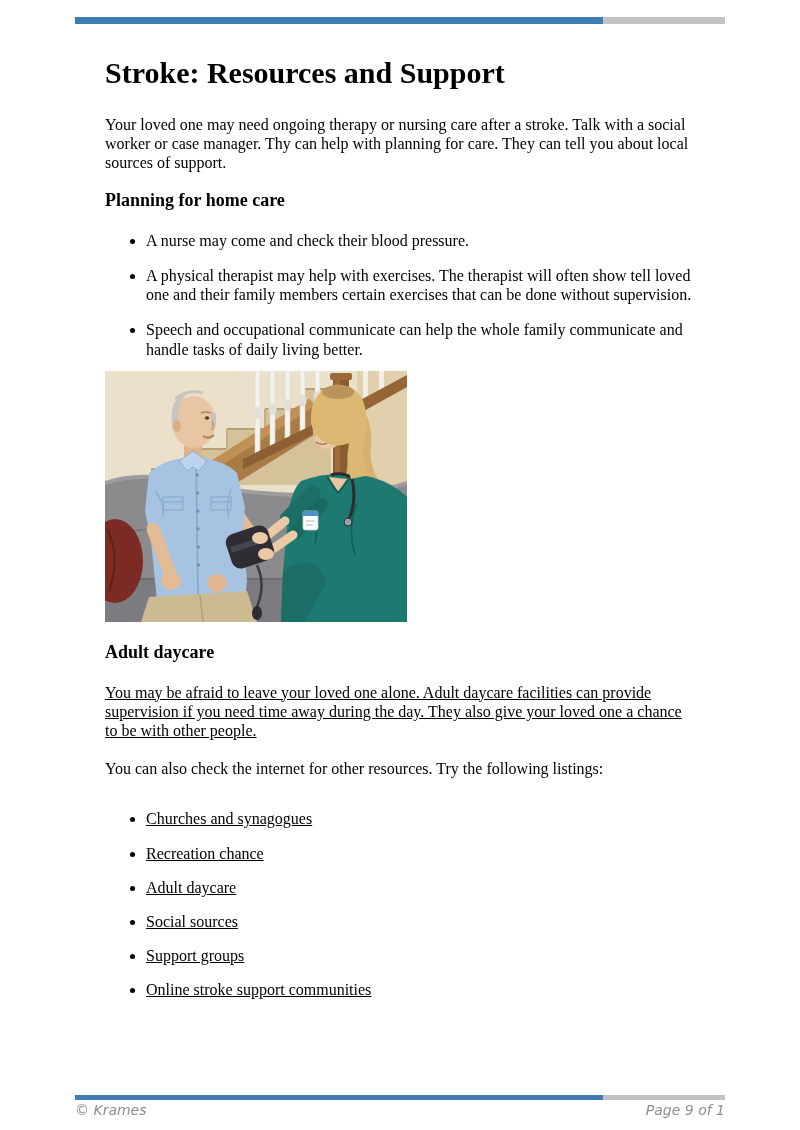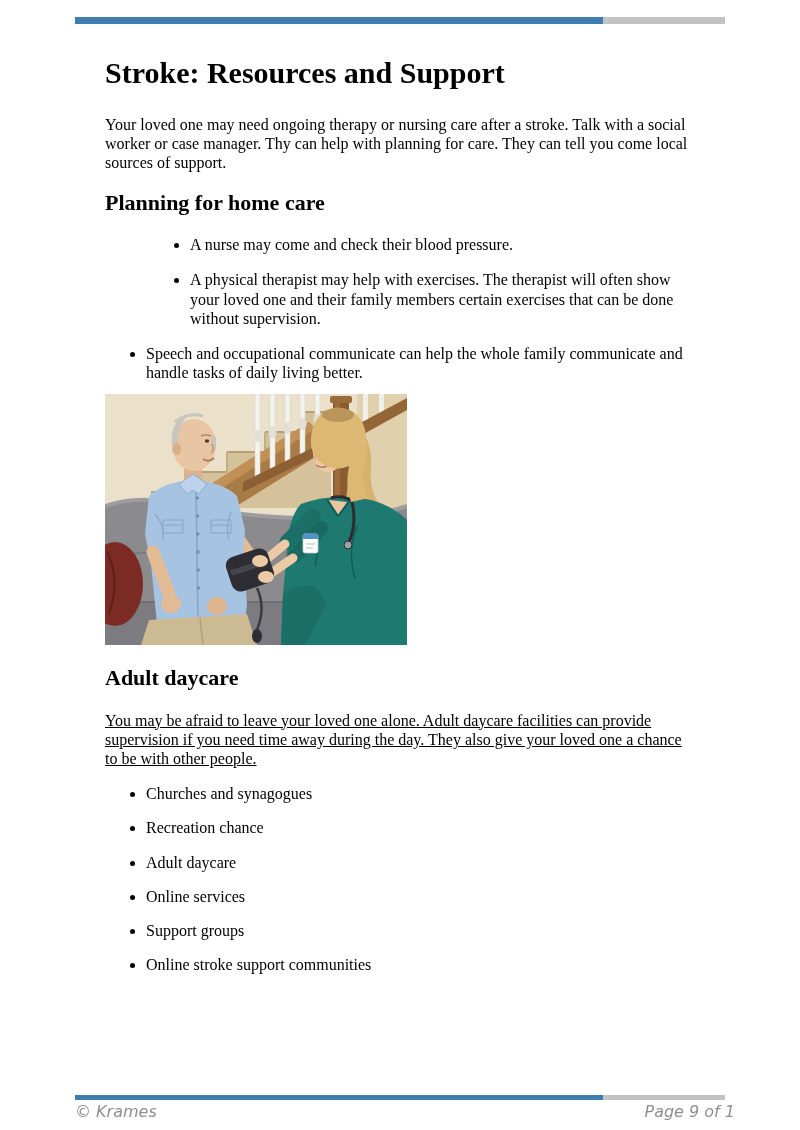--- a/index.html
+++ b/index.html
@@ -30,73 +30,73 @@
   .content { padding: 56px 105px 0 105px; }
 
   h1.doc-title {
     font-size: 30px;
     line-height: 1.15;
     font-weight: bold;
     margin: 0 0 24px 0;
   }
   p.intro-par { margin-top: 0; }
   h2.sec-heading {
-    font-size: 22px;
+    font-size: 18px;
     line-height: 1.1;
     font-weight: bold;
   }
   h2.planning { margin-top: 19px; margin-bottom: 20px; }
   h2.daycare  { margin-top: 21px; }
   h2.other    { margin-top: 24px; }
   p.daycare-par { margin-top: 20px; text-decoration: underline; }
   p.other-par   { margin-top: 19px; }
 
   ul.bullet-list { margin: 0; padding-left: 41px; list-style: disc; }
   ul.homecare-list { margin-top: 0; }
-  ul.resources-list { margin-top: 16px; }
-  ul.homecare-list > li:not(:last-child)  { margin-bottom: 16px; margin-left: 44px; }
+  ul.resources-list { margin-top: 31px; text-decoration: underline; }
+  ul.homecare-list > li:not(:last-child)  { margin-bottom: 16px; }
   ul.resources-list > li:not(:last-child) { margin-bottom: 15px; }
 
   figure.photo-figure { margin: 12px 0 0 0; width: 302px; height: 251px; }
   figure.photo-figure svg { display: block; }
 
   .footer-row {
     position: absolute;
     top: 1102px;
     left: 75px;
-    right: 65px;
+    right: 75px;
     display: flex;
     justify-content: space-between;
     font-family: "DejaVu Sans", "Liberation Sans", sans-serif;
     font-style: italic;
-    font-size: 16px;
+    font-size: 14px;
     color: #8e8e8e;
   }
 </style>
 </head>
 <body>
 
 <div class="page">
 
   <div class="accent-bar top">
     <div class="seg-blue"></div>
     <div class="seg-gray"></div>
   </div>
 
   <div class="content">
 
     <h1 class="doc-title">Stroke: Resources and Support</h1>
 
-    <p class="intro-par">Your loved one may need ongoing therapy or nursing care after a stroke. Talk with a social worker or case manager. Thy can help with planning for care. They can tell you come local sources of support.</p>
+    <p class="intro-par">Your loved one may need ongoing therapy or nursing care after a stroke. Talk with a social worker or case manager. Thy can help with planning for care. They can tell you about local sources of support.</p>
 
     <h2 class="sec-heading planning">Planning for home care</h2>
 
     <ul class="bullet-list homecare-list">
       <li>A nurse may come and check their blood pressure.</li>
-      <li>A physical therapist may help with exercises. The therapist will often show your loved one and their family members certain exercises that can be done without supervision.</li>
+      <li>A physical therapist may help with exercises. The therapist will often show tell loved one and their family members certain exercises that can be done without supervision.</li>
       <li>Speech and occupational communicate can help the whole family communicate and handle tasks of daily living better.</li>
     </ul>
 
     <figure class="photo-figure">
       <svg viewBox="0 0 302 251" width="302" height="251" role="img" aria-label="A home health nurse in teal scrubs places a blood pressure cuff on an older man's arm while they sit together on a gray couch in front of a staircase.">
 
         <rect x="0" y="0" width="302" height="251" fill="#ebe1ca"></rect>
         <rect x="252" y="0" width="50" height="135" fill="#e0d0ae"></rect>
 
         <g>
@@ -221,26 +221,27 @@
           <ellipse cx="161" cy="183" rx="8" ry="6"></ellipse>
         </g>
       </svg>
     </figure>
 
     <h2 class="sec-heading daycare">Adult daycare</h2>
 
     <p class="daycare-par">You may be afraid to leave your loved one alone. Adult daycare facilities can provide supervision if you need time away during the day. They also give your loved one a chance to be with other people.</p>
 
 
+    <p class="other-par">You can also check the internet for other resources. Try the following listings:</p>
 
     <ul class="bullet-list resources-list">
       <li>Churches and synagogues</li>
       <li>Recreation chance</li>
       <li>Adult daycare</li>
-      <li>Online services</li>
+      <li>Social sources</li>
       <li>Support groups</li>
       <li>Online stroke support communities</li>
     </ul>
 
   </div>
 
   <div class="accent-bar bottom">
     <div class="seg-blue"></div>
     <div class="seg-gray"></div>
   </div>

